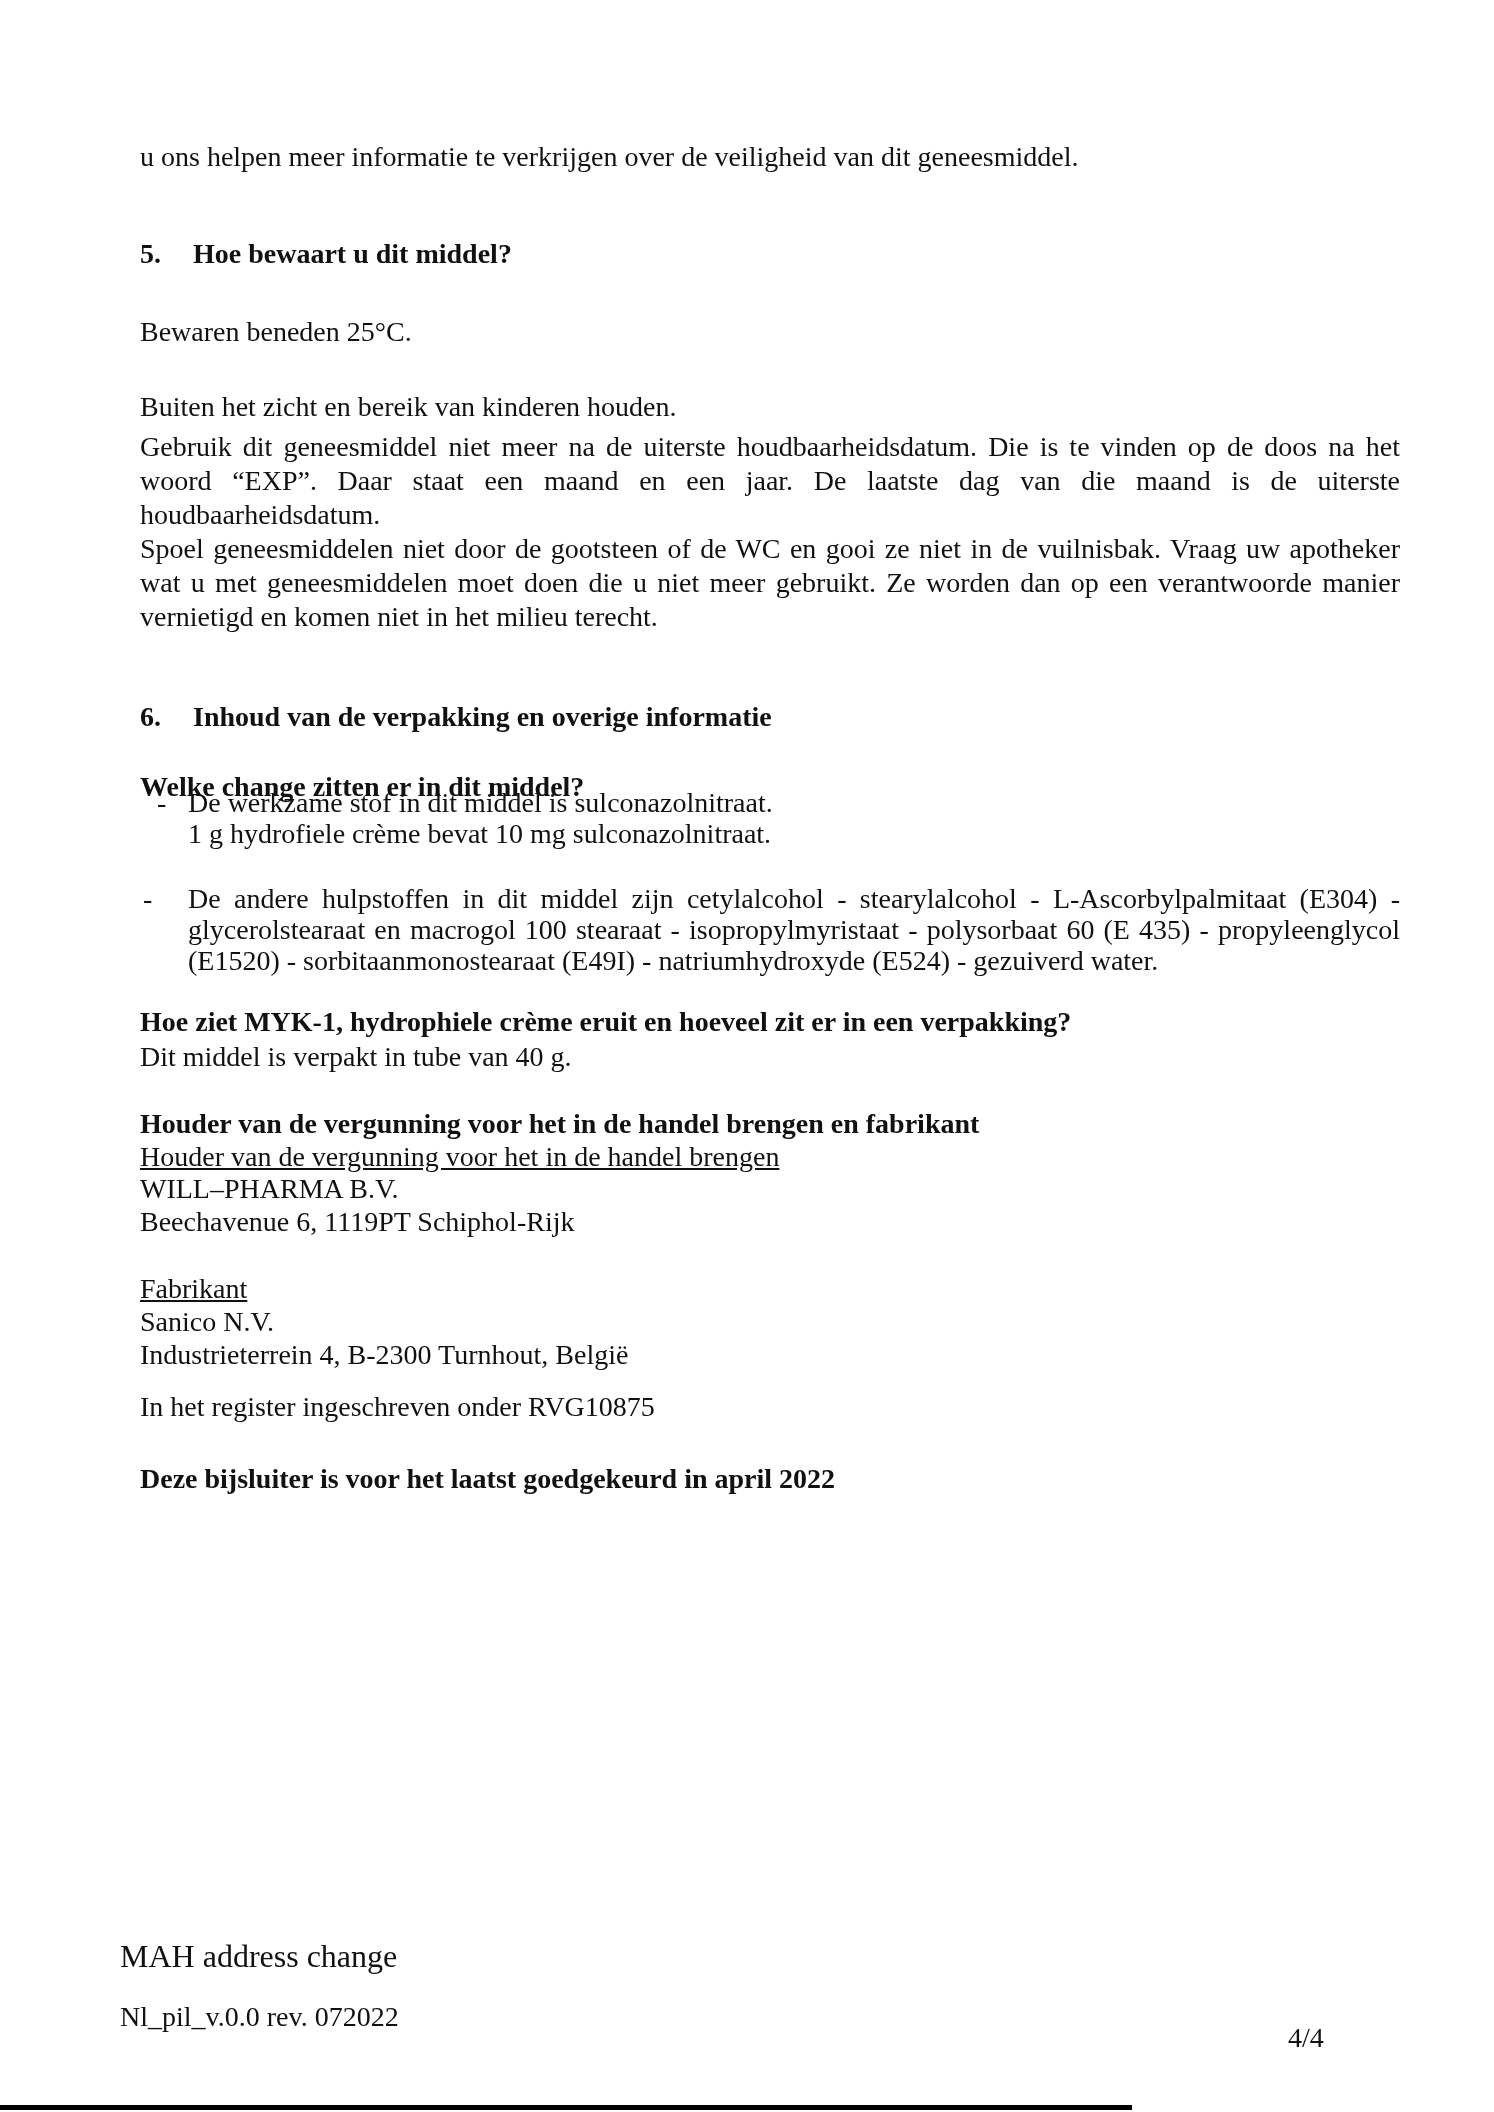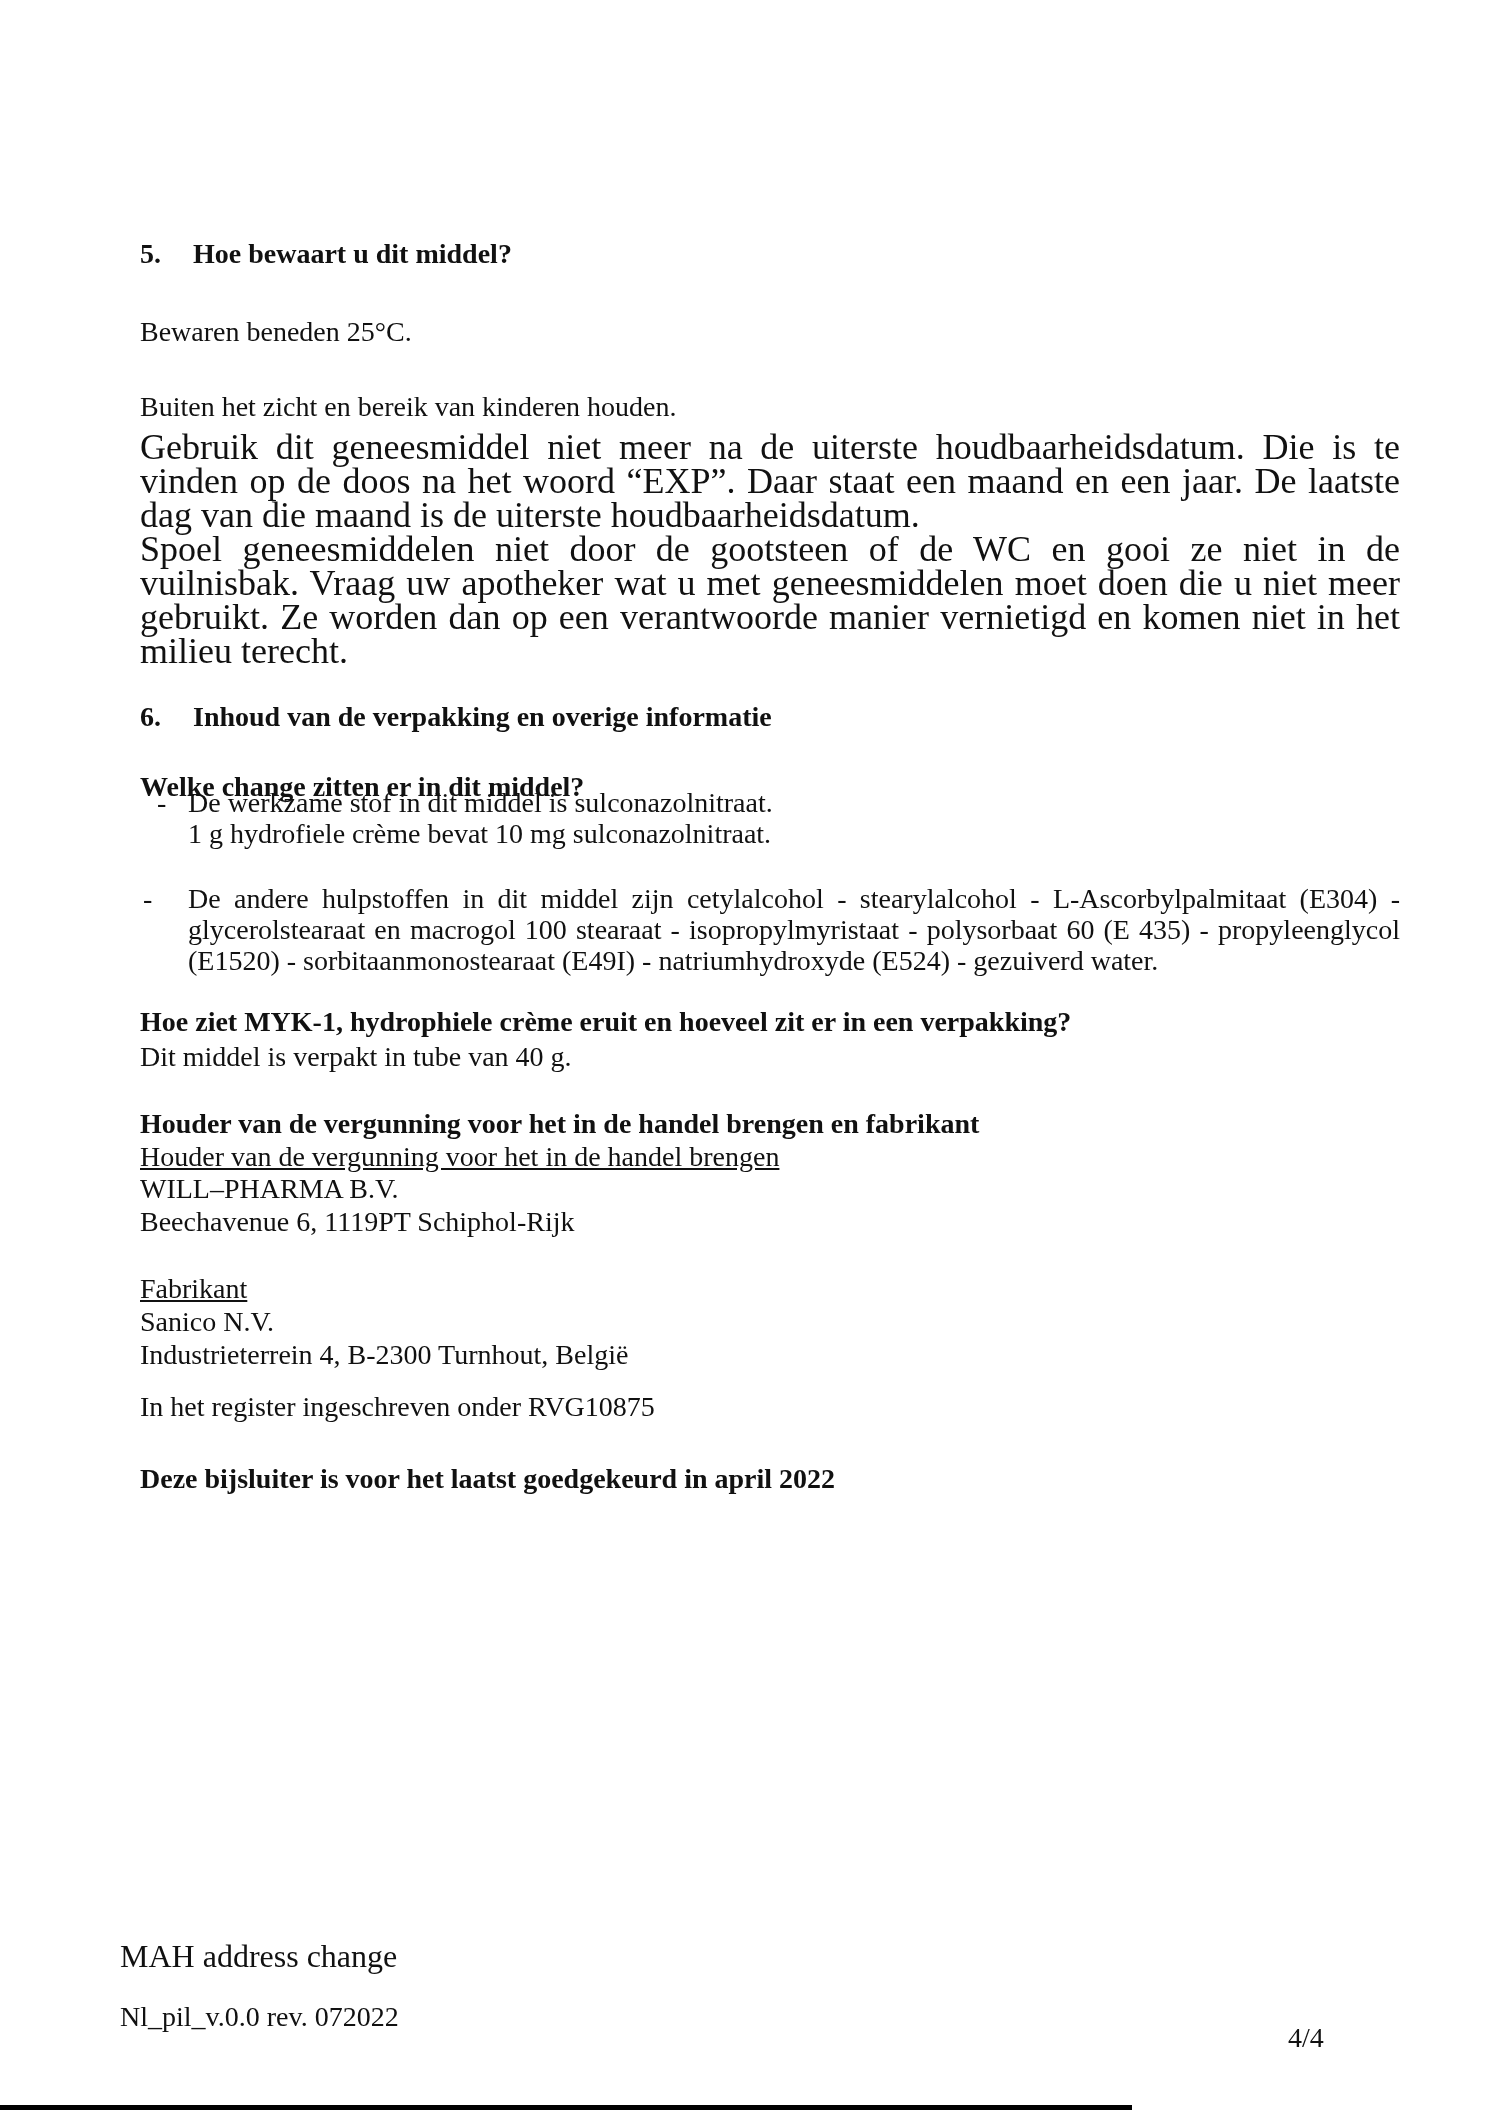--- a/index.html
+++ b/index.html
@@ -13,21 +13,21 @@
     overflow: hidden;
   }
   .abs { position: absolute; }
   .body-text { font-size: 28px; line-height: 34px; }
   .bold { font-weight: bold; }
   .underline { text-decoration: underline; }
   .justified {
     left: 140px;
     width: 1260px;
     text-align: justify;
-    font-size: 36px;
+    font-size: 28px;
     line-height: 34px;
   }
   .section-heading {
     left: 140px;
     display: flex;
     font-size: 28px;
     font-weight: bold;
     line-height: 34px;
   }
   .section-heading .num { width: 53px; flex: none; }
@@ -46,20 +46,21 @@
   .bullet1 { left: 157px; }
   .bullet1 .marker { width: 31px; }
   .footer-note { font-size: 32px; line-height: 28px; }
   .scan-line { background: #000000; }
 </style>
 </head>
 <body>
 
 <div class="page">
 
+  <div class="abs body-text" style="left:140px; top:140px;">u ons helpen meer informatie te verkrijgen over de veiligheid van dit geneesmiddel.</div>
 
   <div class="abs section-heading" style="top:237px;">
     <span class="num">5.</span>
     <span>Hoe bewaart u dit middel?</span>
   </div>
 
   <div class="abs body-text" style="left:140px; top:315px;">Bewaren beneden 25°C.</div>
 
   <div class="abs body-text" style="left:140px; top:390px;">Buiten het zicht en bereik van kinderen houden.</div>
 

